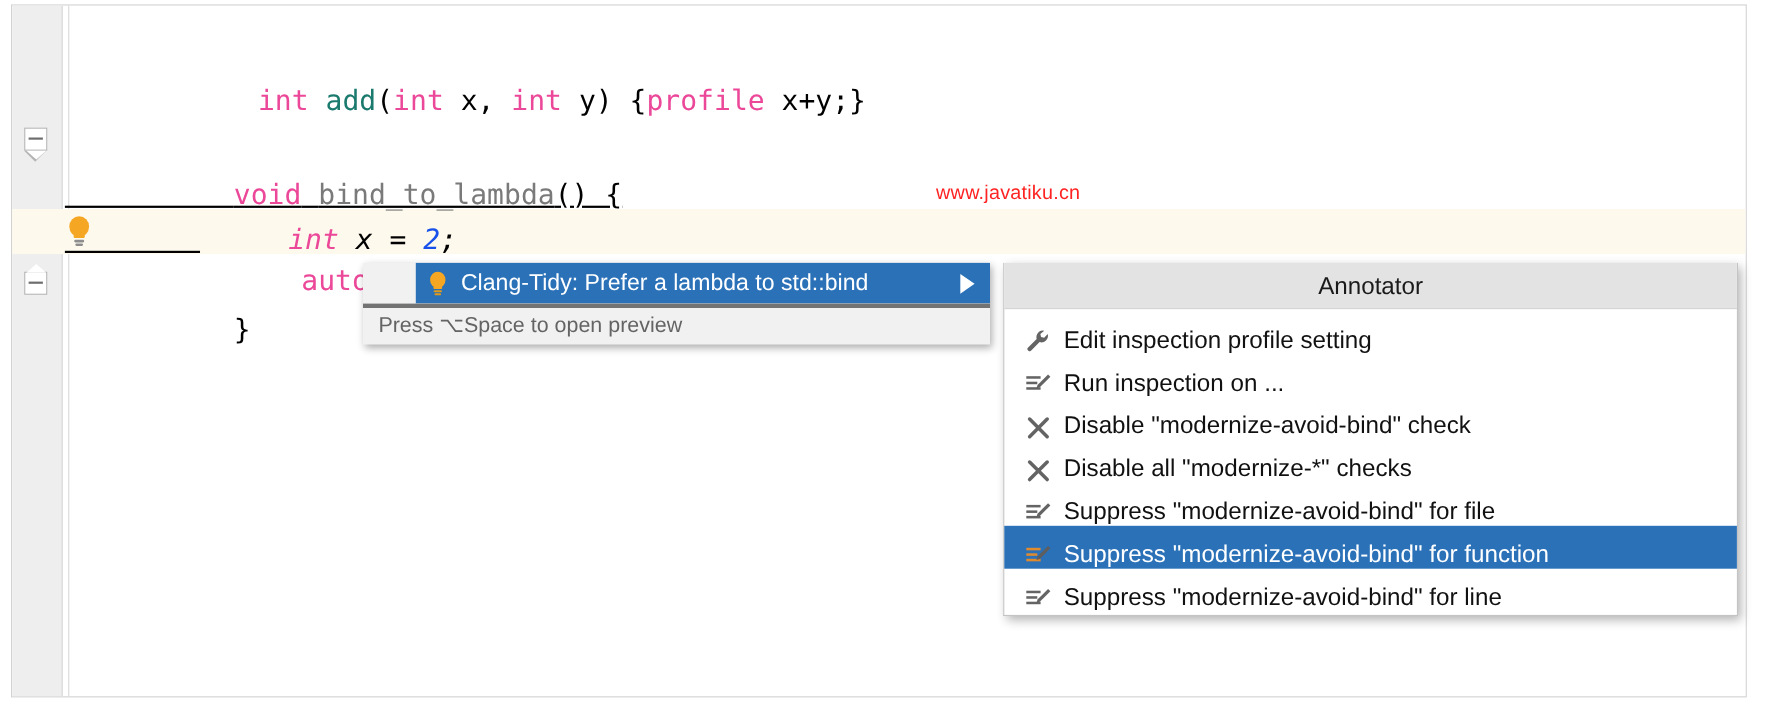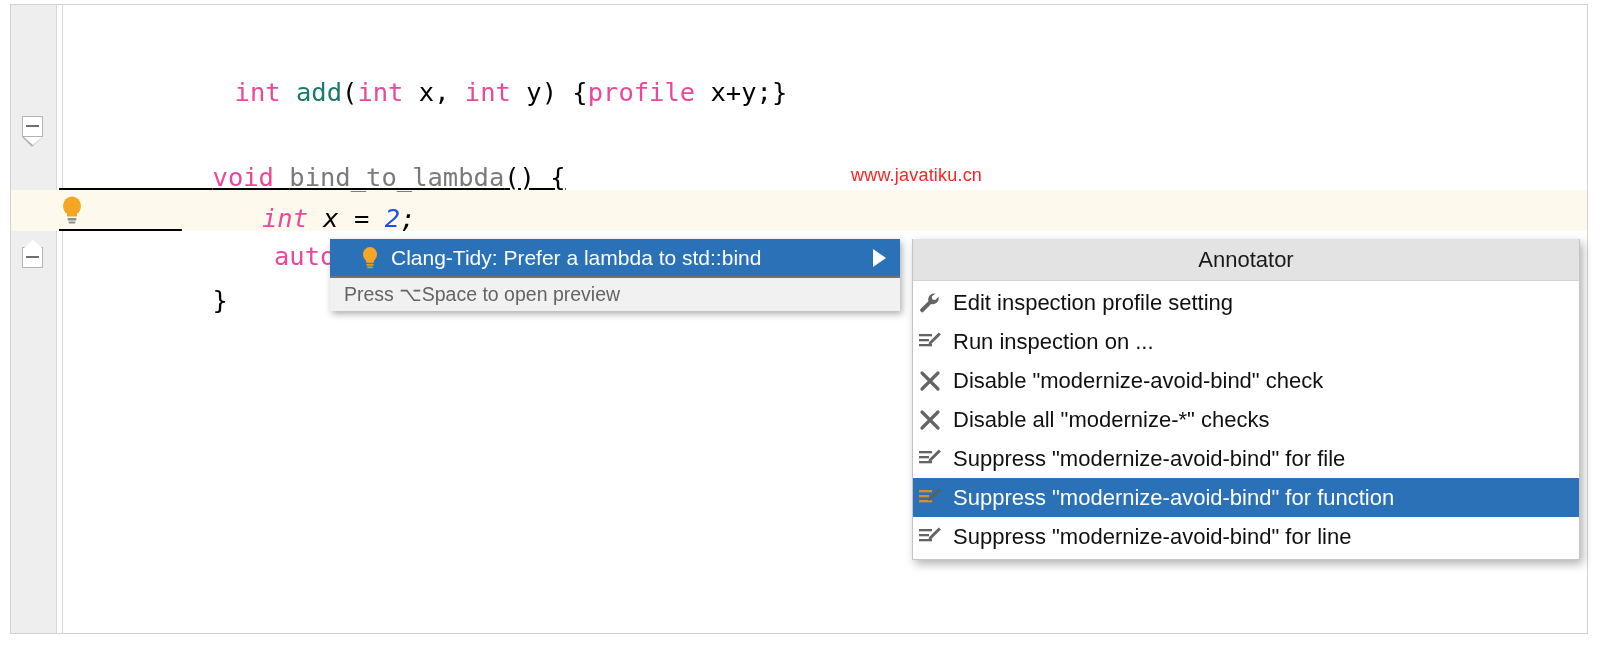--- a/index.html
+++ b/index.html
@@ -157,22 +157,23 @@
     width: 570px;
     box-shadow: 2px 3px 7px rgba(0,0,0,0.32);
     background: #f1f1f1;
     z-index: 20;
   }
   .tooltip-head {
     height: 37px;
     background: #2b71b8;
     display: flex;
     align-items: center;
-    padding: 0 10px 0 30px;
-    box-sizing: border-box;
+    padding: 0 10px 0 10px;
+    box-sizing: border-box;
+    margin-left: 48px;
   }
   .tooltip-head .tt-label {
     flex: 1;
     color: #ffffff;
     font-size: 21px;
     font-family: "Liberation Sans", sans-serif;
     white-space: nowrap;
     margin-left: 11px;
   }
   .tt-arrow {
@@ -183,21 +184,21 @@
     margin-right: 4px;
   }
   .tooltip-foot {
     height: 33px;
     line-height: 33px;
     background: #f1f1f1;
     color: #646464;
     font-size: 19.5px;
     padding-left: 14px;
     white-space: nowrap;
-    border-top: 2px solid #737373;
+    border-top: 4px solid #737373;
   }
 
   
   .menu {
     position: absolute;
     left: 912px;
     top: 239px;
     width: 668px;
     background: #ffffff;
     border: 1px solid #c4c4c4;
@@ -212,22 +213,22 @@
     background: #e3e3e3;
     color: #1a1a1a;
     font-size: 22px;
     text-align: center;
     border-bottom: 1px solid #d5d5d5;
   }
   .menu-list { padding: 2px 0 3px 0; }
   .menu-item {
     height: 39px;
     display: flex;
-    align-items: center;
-    padding-left: 0;
+    align-items: flex-end;
+    padding-left: 14px;
     box-sizing: border-box;
     cursor: default;
   }
   .menu-item .mi-icon {
     width: 34px;
     min-width: 34px;
     display: flex;
     align-items: center;
     justify-content: center;
   }

